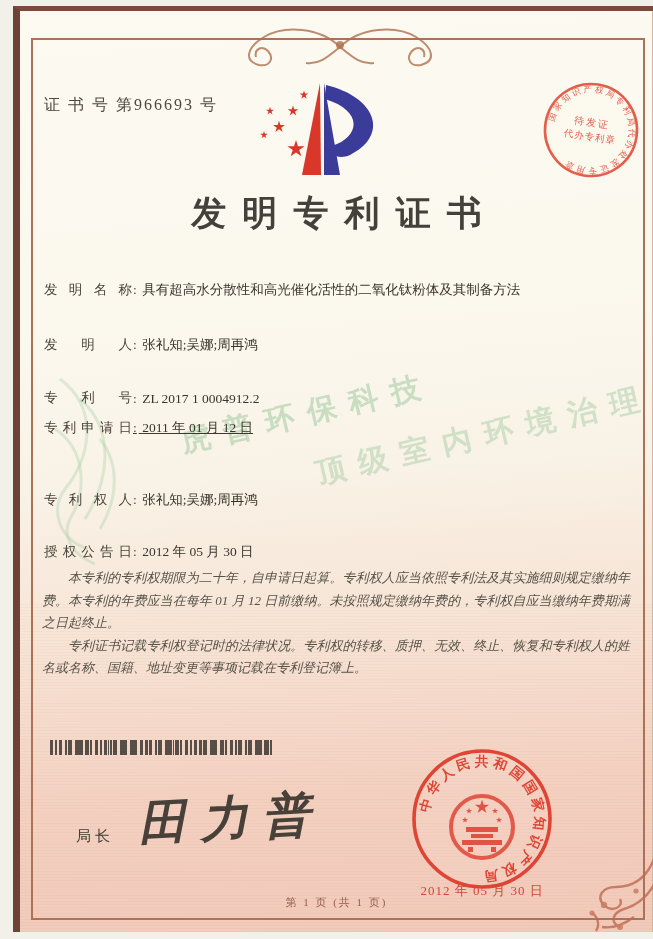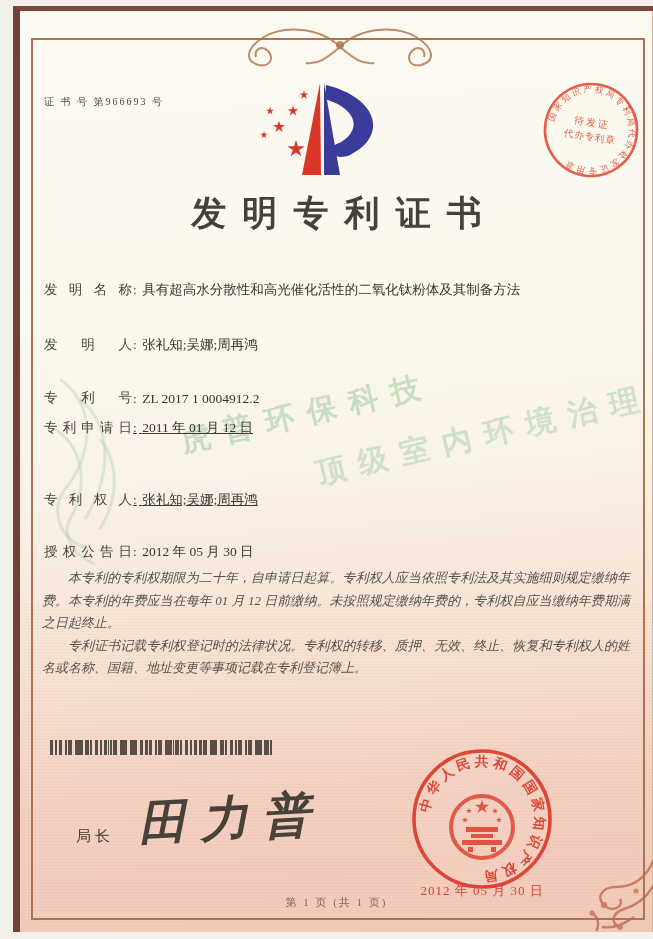--- a/index.html
+++ b/index.html
@@ -17,21 +17,21 @@
   .texture{
     position:absolute;left:0;right:0;bottom:0;height:330px;
     background:repeating-linear-gradient(0deg,rgba(210,118,94,0.06) 0 1px,transparent 1px 3px);
     pointer-events:none;
   }
   .frame{
     position:absolute;left:11px;top:27px;right:8px;bottom:12px;
     border:2px solid #ac7255;
   }
   .abs{position:absolute;}
-  .cert-no{left:24px;top:84px;font-size:10px;letter-spacing:2px;color:#4e483f;}
+  .cert-no{left:24px;top:84px;font-size:16px;letter-spacing:2px;color:#4e483f;}
   .title{
     left:0;right:0;top:179px;text-align:center;
     font-size:35px;font-weight:700;color:#44413a;
     letter-spacing:0.46em;text-indent:0.46em;
   }
   .field{left:24px;font-size:13.5px;color:#3e3a33;white-space:nowrap;}
   .field .lbl{
     display:inline-block;width:88px;text-align:justify;text-align-last:justify;
     color:#4a443b;vertical-align:bottom;
   }
@@ -145,21 +145,21 @@
     <span class="val">张礼知;吴娜;周再鸿</span>
   </div>
   <div class="abs field" style="top:378px;">
     <span class="lbl">专利号</span><span class="colon">:</span>
     <span class="val">ZL 2017 1 0004912.2</span>
   </div>
   <div class="abs field" style="top:408px;text-decoration:underline;">
     <span class="lbl">专利申请日</span><span class="colon">:</span>
     <span class="val">2011 年 01 月 12 日</span>
   </div>
-  <div class="abs field" style="top:480px;text-decoration:underline;">
+  <div class="abs field" style="top:480px;">
     <span class="lbl">专利权人</span><span class="colon">:</span>
     <span class="val">张礼知;吴娜;周再鸿</span>
   </div>
   <div class="abs field" style="top:532px;">
     <span class="lbl">授权公告日</span><span class="colon">:</span>
     <span class="val">2012 年 05 月 30 日</span>
   </div>
 
   <div class="abs paras">
     <p>本专利的专利权期限为二十年，自申请日起算。专利权人应当依照专利法及其实施细则规定缴纳年费。本专利的年费应当在每年 01 月 12 日前缴纳。未按照规定缴纳年费的，专利权自应当缴纳年费期满之日起终止。</p>

